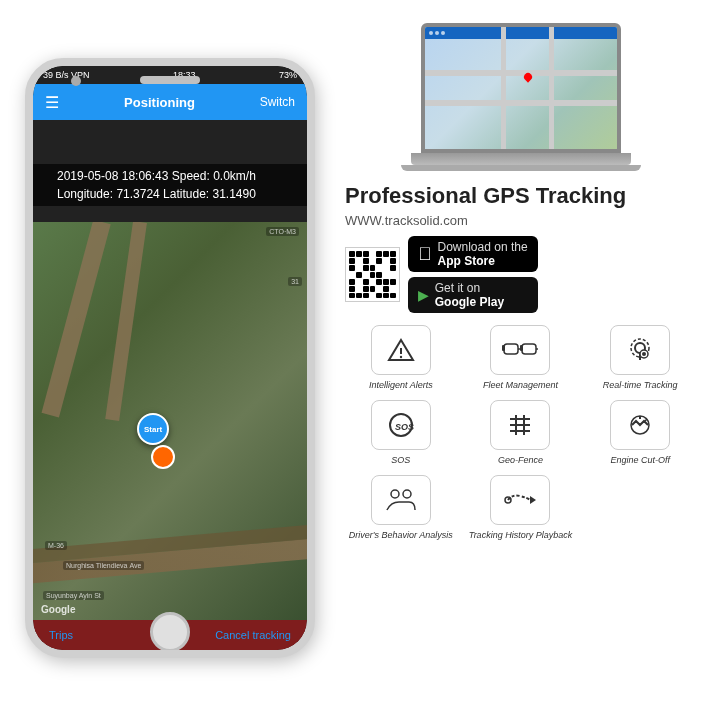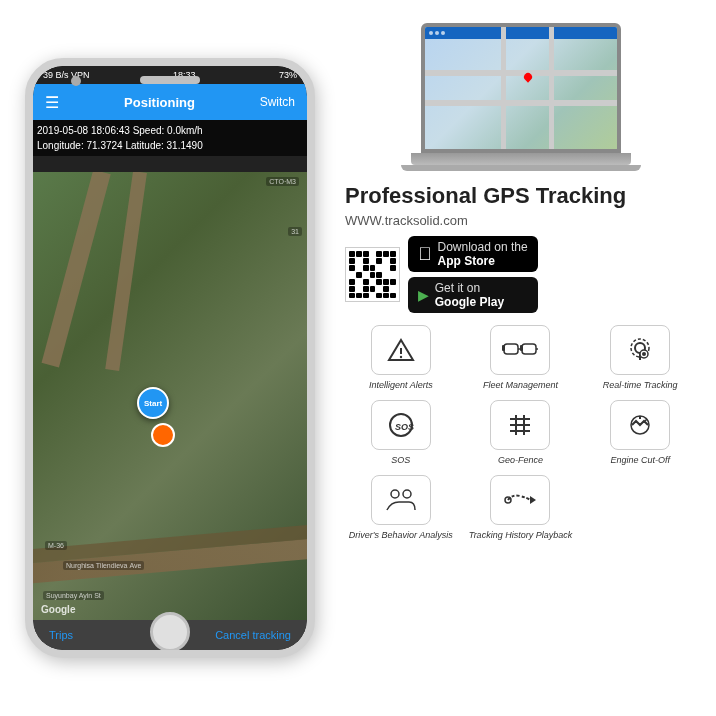--- a/index.html
+++ b/index.html
@@ -98,24 +98,25 @@
       padding: 6px 12px;
       height: 36px;
       flex-shrink: 0;
     }
     .nav-title { font-size: 13px; font-weight: bold; }
     .nav-switch { font-size: 12px; }
     .nav-menu { font-size: 16px; }
     .gps-info {
       background: rgba(0,0,0,0.65);
       color: #fff;
-      font-size: 10px;
-      padding: 3px 4px;
+      font-size: 12px;
+      padding: 3px 24px;
       line-height: 1.5;
       flex-shrink: 0;
+      margin-top: 44px;
     }
     .map-area {
       flex: 1;
       background: #4a6741;
       position: relative;
       overflow: hidden;
       margin-top: 16px;
     }
     
     .map-bg {
@@ -198,21 +199,21 @@
     }
     .google-logo {
       position: absolute;
       bottom: 5px;
       left: 8px;
       font-size: 10px;
       color: rgba(255,255,255,0.8);
       font-weight: bold;
     }
     .phone-bottom-bar {
-      background: #404040;
+      background: #7f1d1d;
       display: flex;
       justify-content: space-between;
       align-items: center;
       padding: 6px 16px;
       height: 30px;
       flex-shrink: 0;
     }
     .bottom-trips { color: #2196F3; font-size: 11px; }
     .bottom-cancel { color: #2196F3; font-size: 11px; }
     .phone-home-btn {

